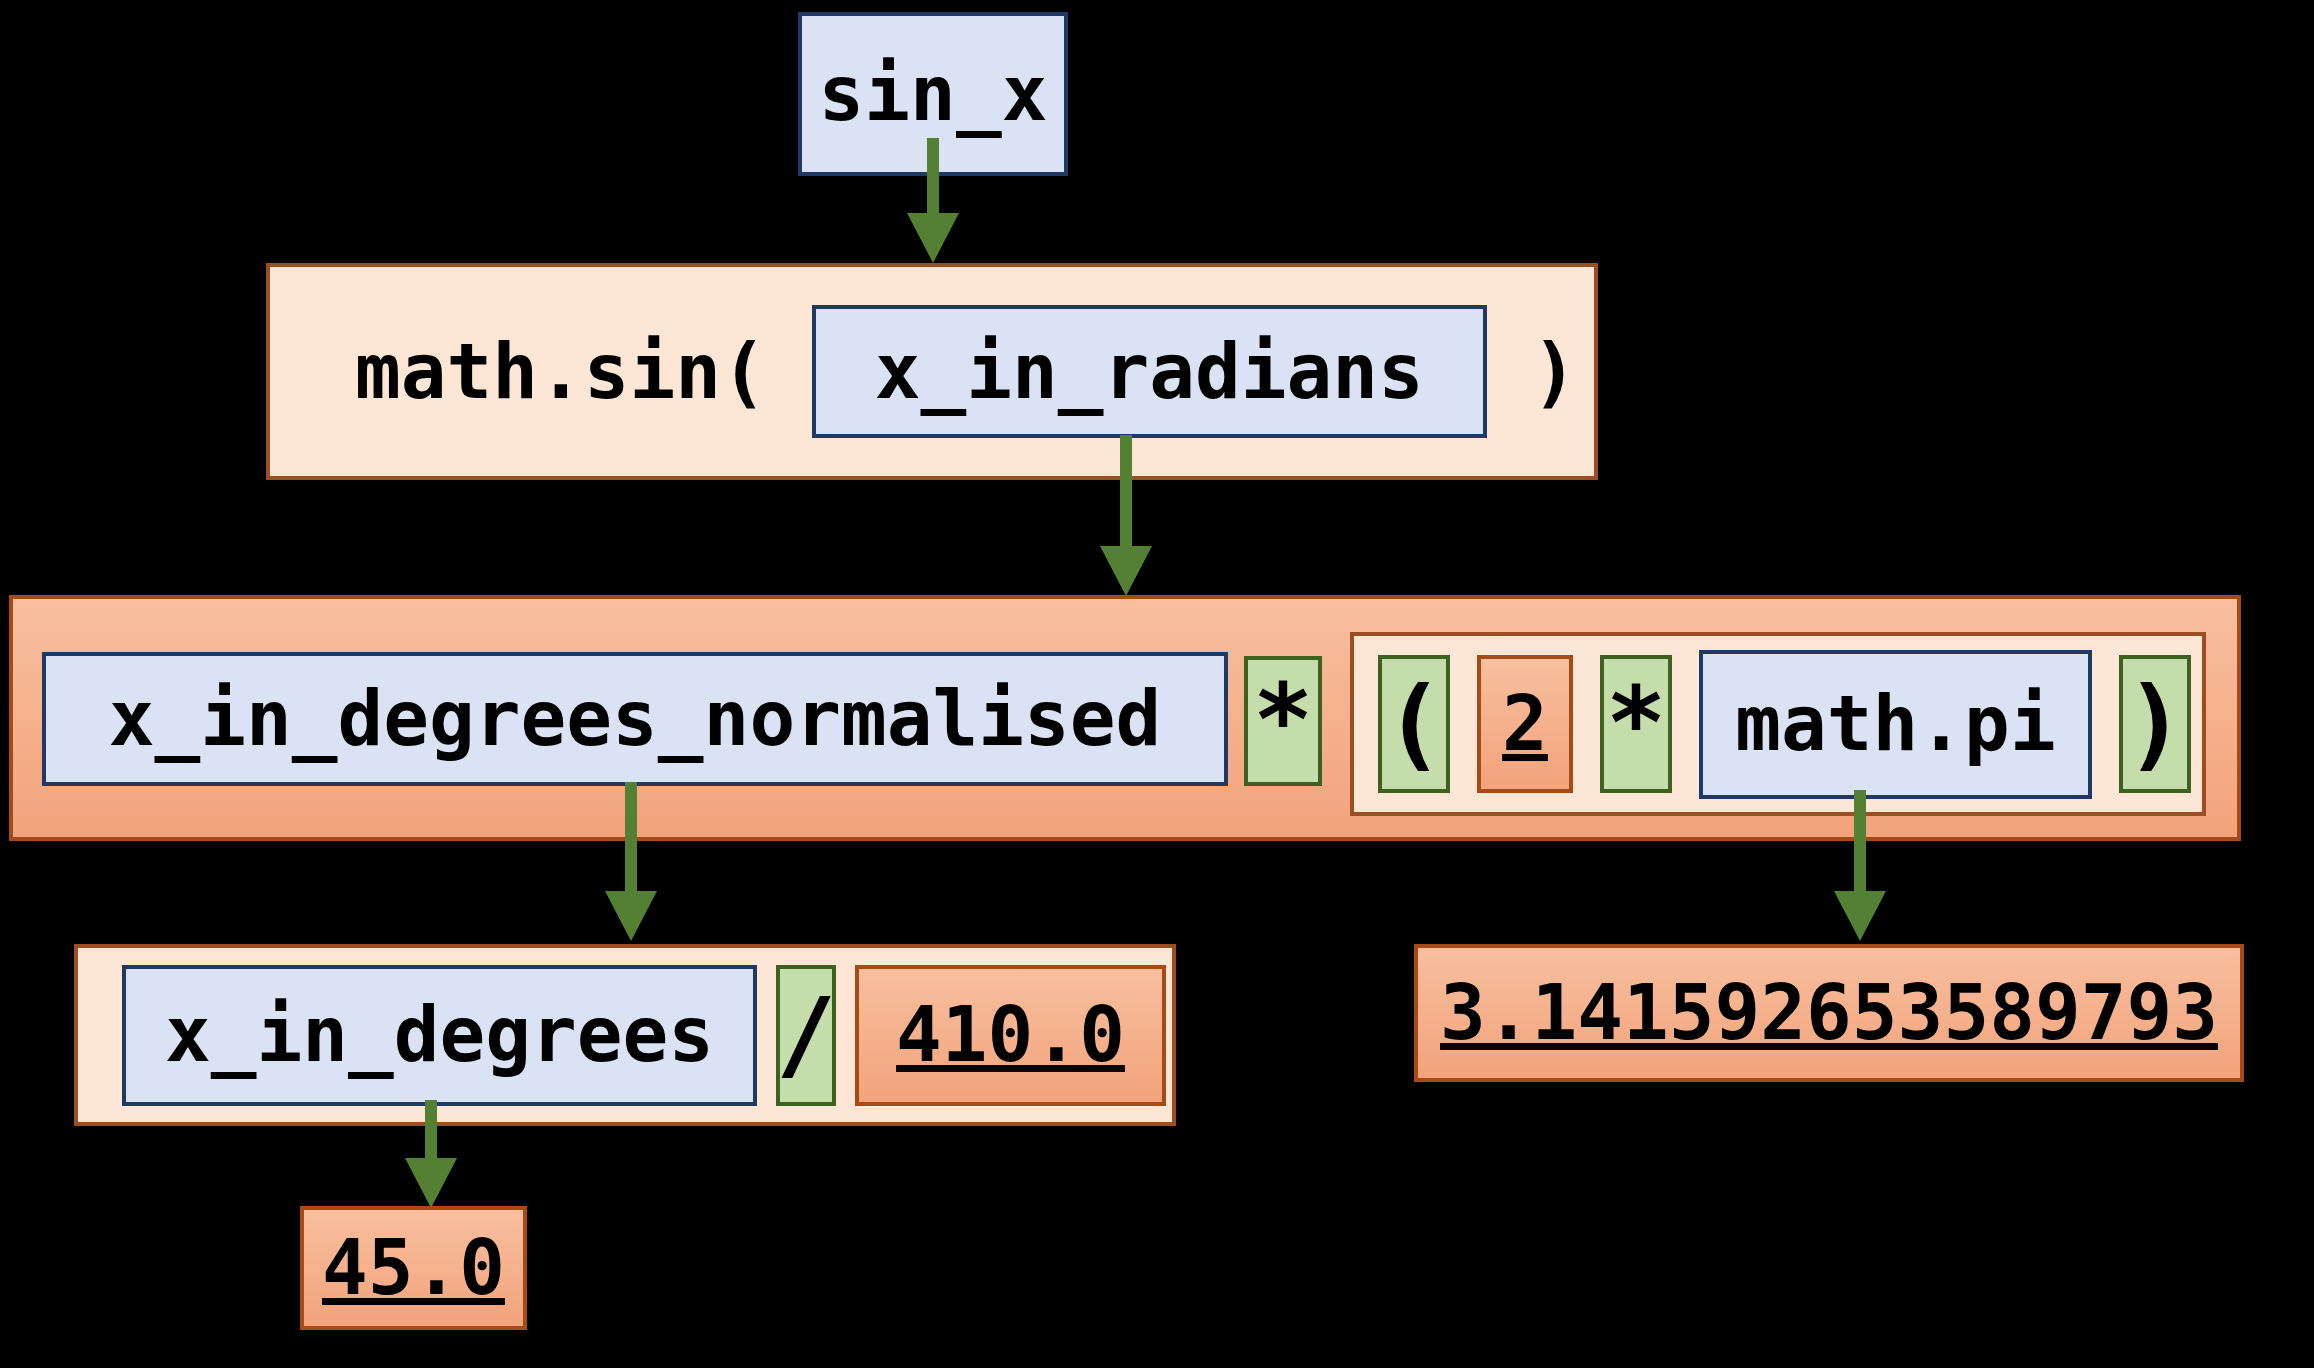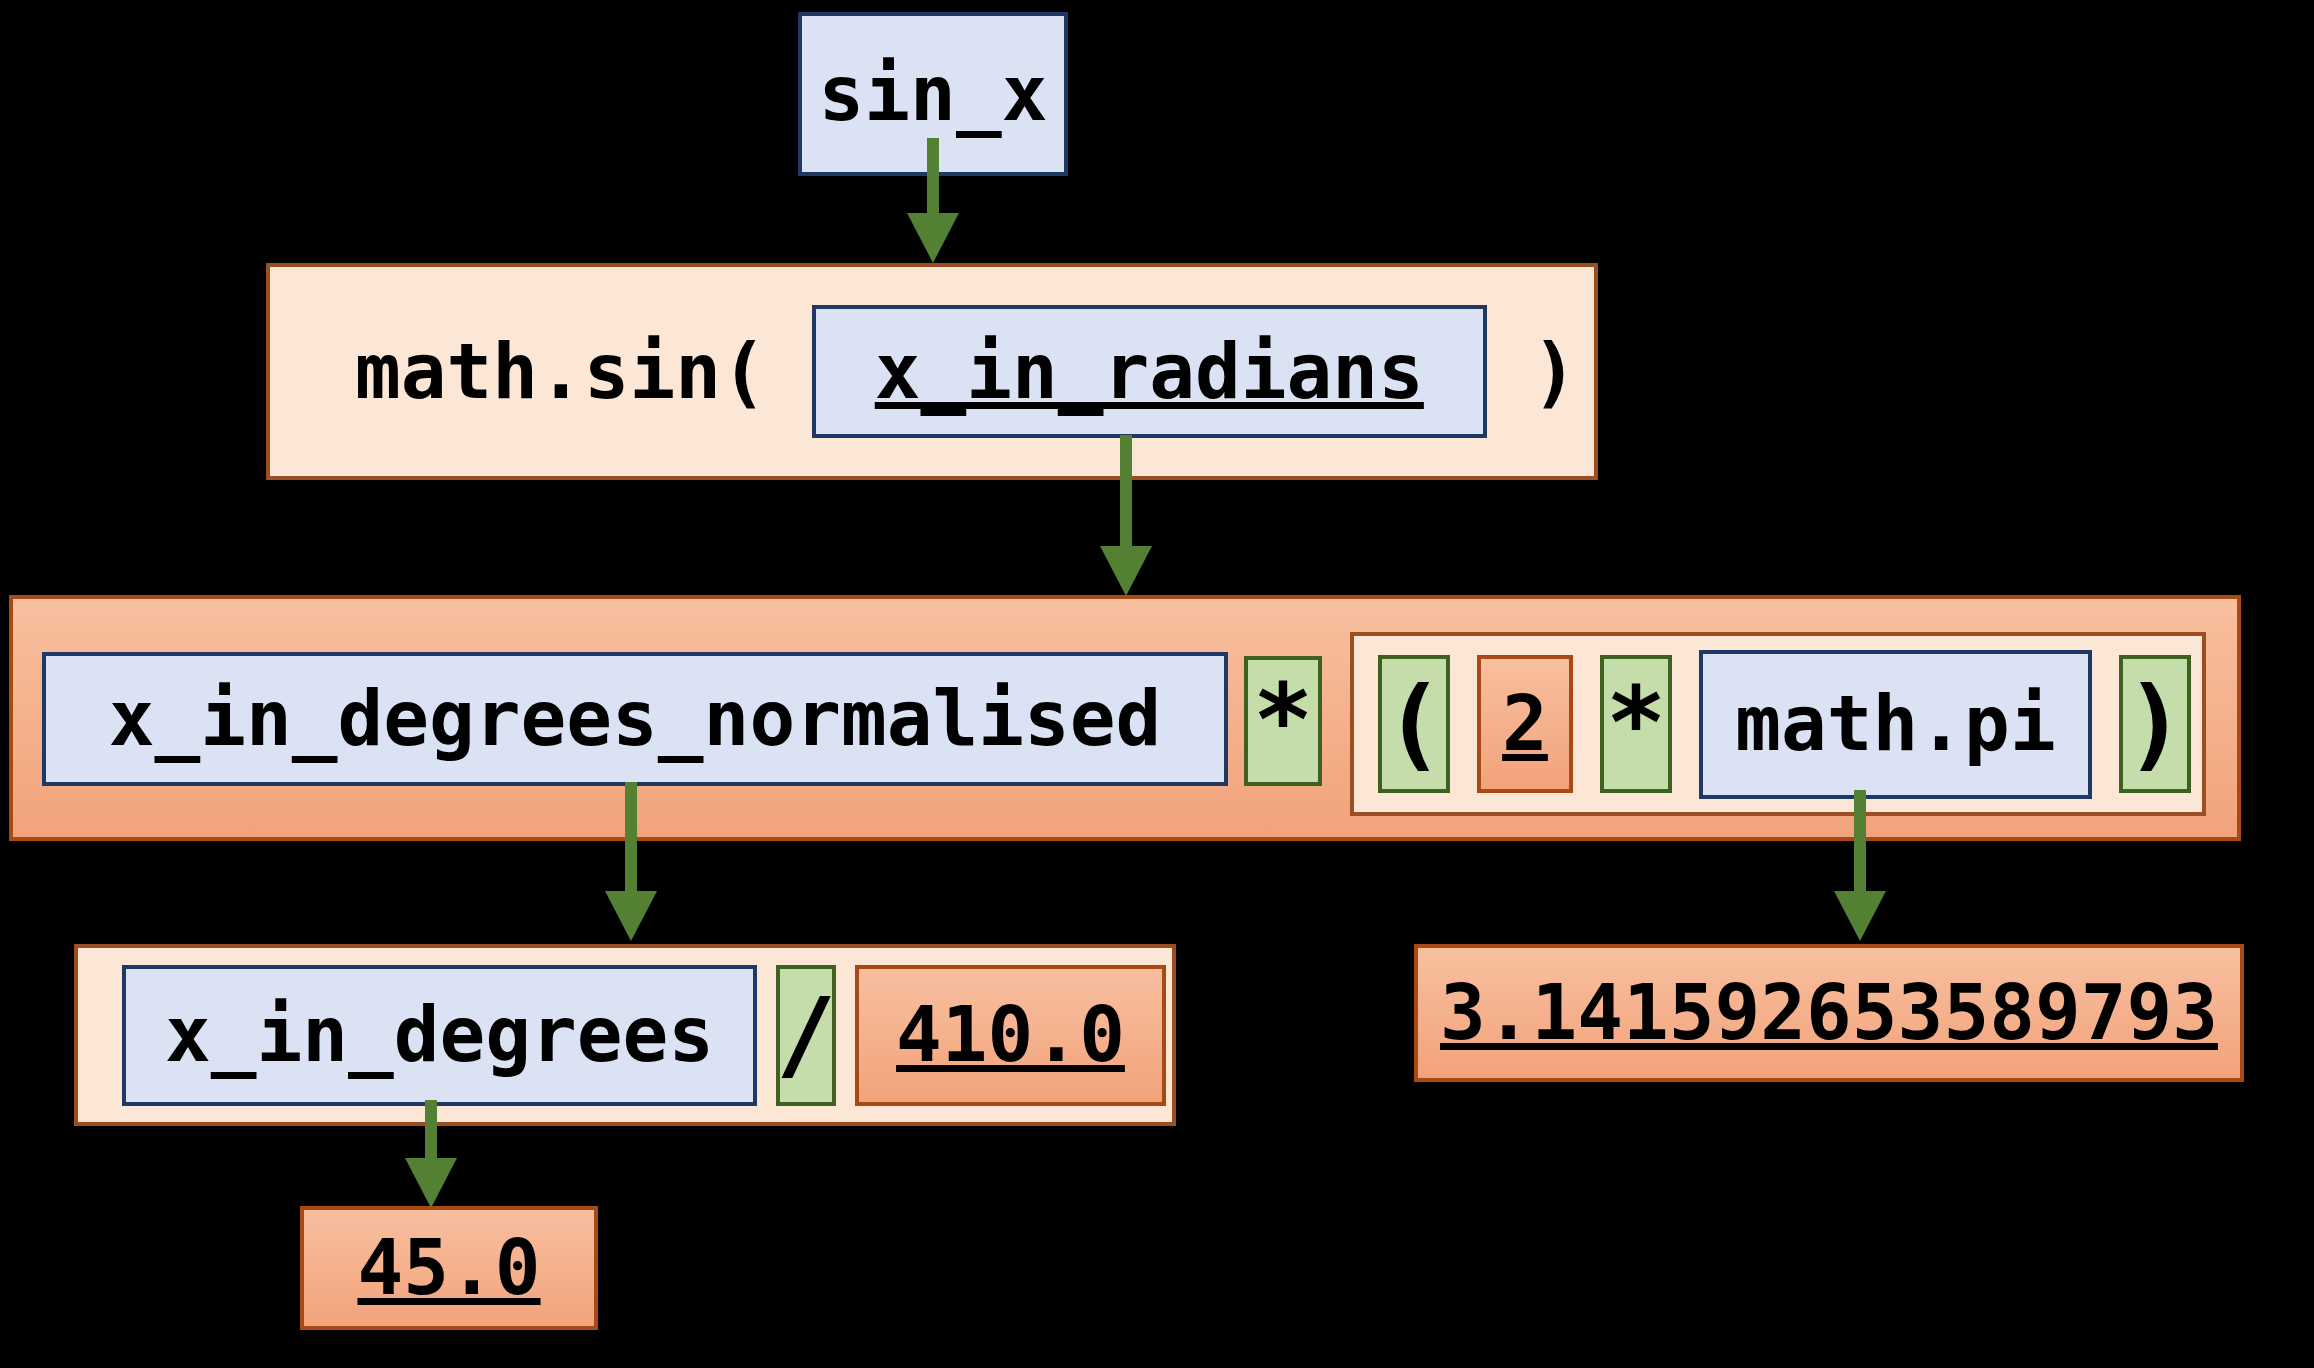--- a/index.html
+++ b/index.html
@@ -38,21 +38,21 @@
 
   <div class="abs center var-box" style="left:798px; top:12px; width:270px; height:164px;">
     <span>sin_x</span>
   </div>
 
   <div class="arrow-line" style="left:927px; top:138px; height:80px;"></div>
   <div class="arrow-head" style="left:907px; top:213px;"></div>
 
   <div class="abs row expr-box" style="left:266px; top:263px; width:1332px; height:217px; padding-left:85px; gap:45px;">
     <span>math.sin(</span>
-    <div class="center var-box" style="width:667px; height:125px;text-decoration:underline;">
+    <div class="center var-box" style="width:667px; height:125px;">
       <span>x_in_radians</span>
     </div>
     <span>)</span>
   </div>
 
   <div class="arrow-line" style="left:1120px; top:435px; height:116px;"></div>
   <div class="arrow-head" style="left:1100px; top:546px;"></div>
 
   <div class="abs value-box" style="left:9px; top:595px; width:2232px; height:246px;">
     <div class="abs center var-box" style="left:29px; top:53px; width:1186px; height:134px;">
@@ -98,17 +98,17 @@
     </div>
   </div>
 
   <div class="abs center value-box" style="left:1414px; top:944px; width:830px; height:138px;">
     <span>3.141592653589793</span>
   </div>
 
   <div class="arrow-line" style="left:425px; top:1100px; height:64px;"></div>
   <div class="arrow-head" style="left:405px; top:1158px;"></div>
 
-  <div class="abs center value-box" style="left:300px; top:1206px; width:298px; height:124px;">
+  <div class="abs center value-box" style="left:300px; top:1206px; width:227px; height:124px;">
     <span>45.0</span>
   </div>
 
 </div>
 
 </body></html>

